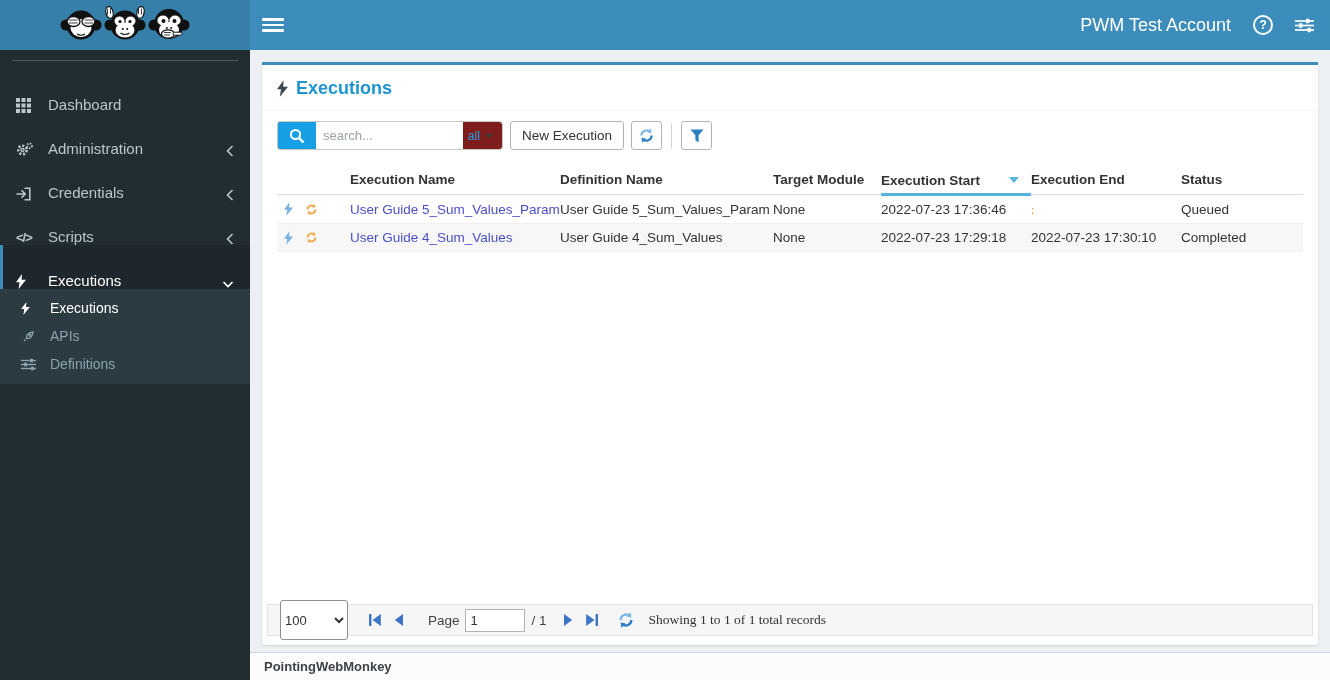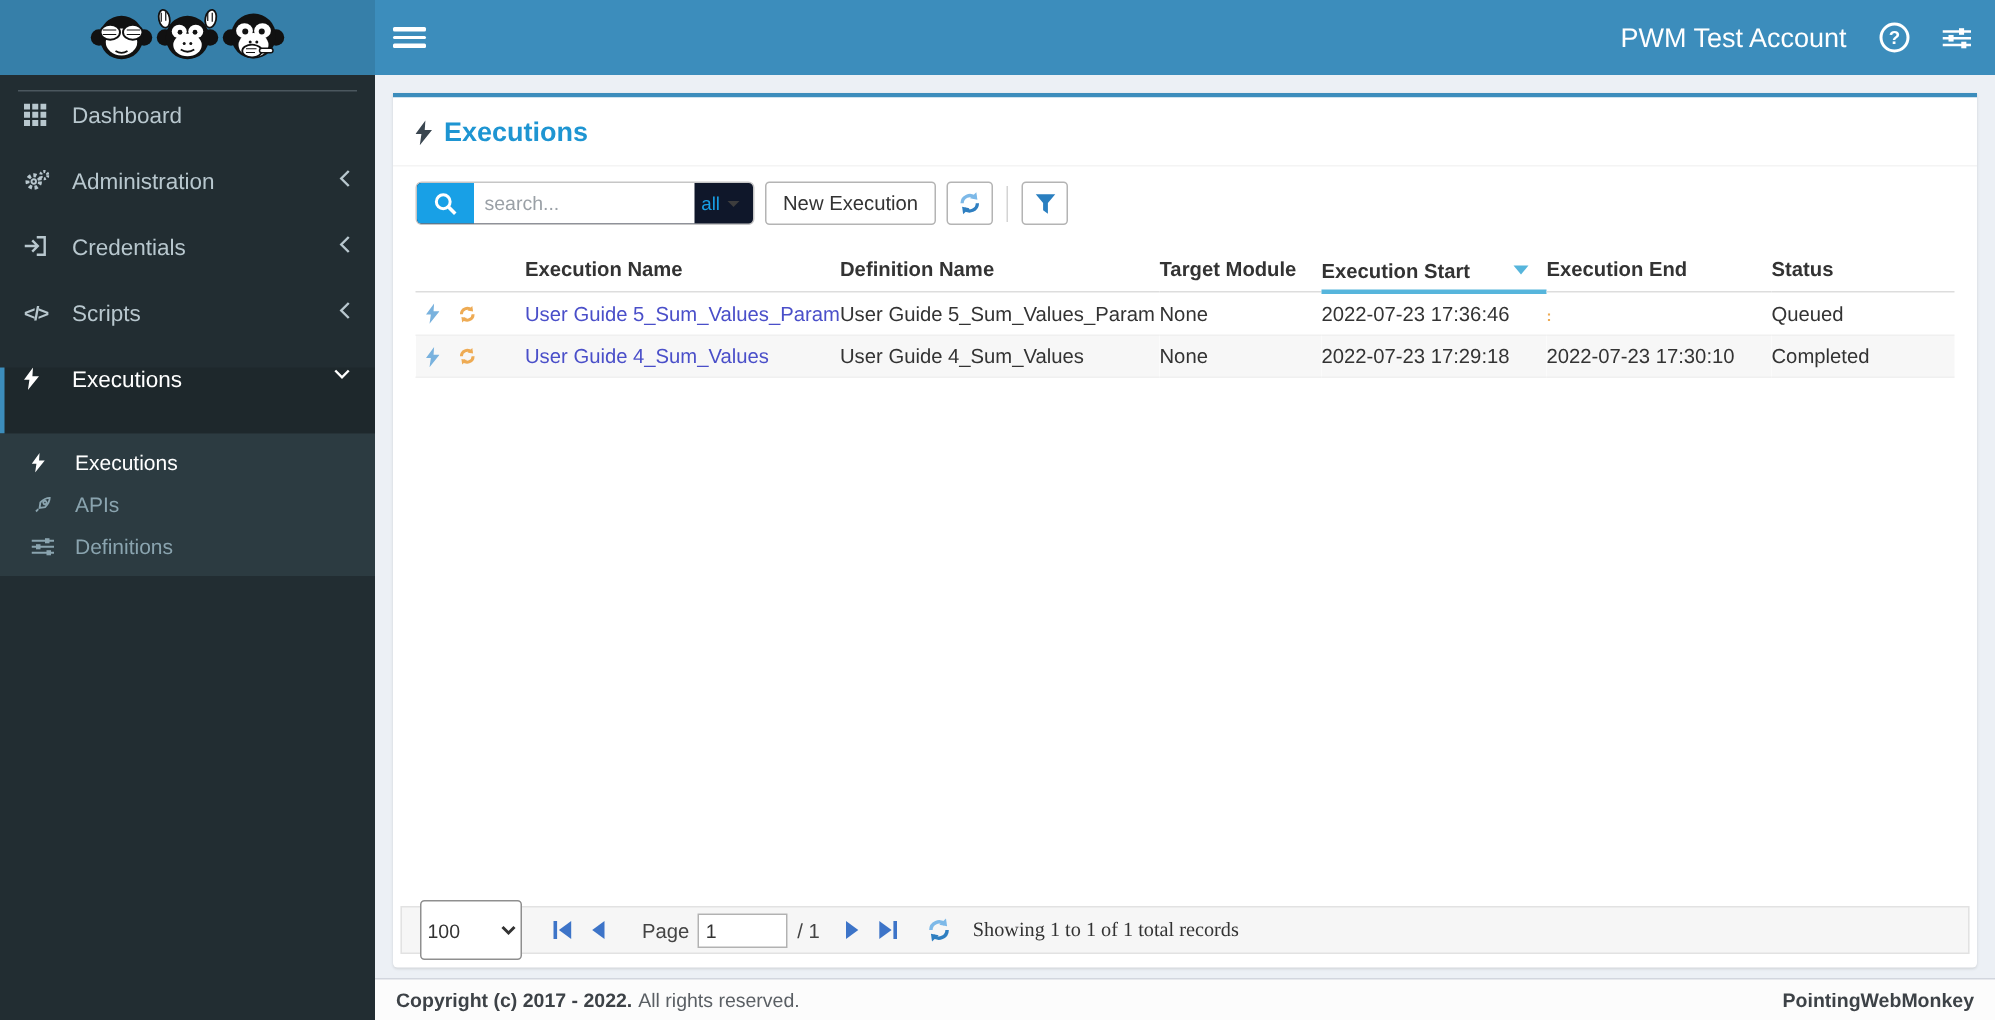--- a/index.html
+++ b/index.html
@@ -13,39 +13,39 @@
   .hamburger { width:22px; display:flex; flex-direction:column; gap:3px; cursor:pointer; padding:4px 0; }
   .hamburger span { display:block; height:2.5px; background:#fff; border-radius:1px; }
   .navbar-right { display:flex; align-items:center; gap:22px; }
   .account { color:#fff; font-size:18px; cursor:pointer; }
   .help-circle { width:20px; height:20px; border:2px solid #fff; border-radius:50%; color:#fff; font-size:12.5px; font-weight:bold; display:flex; align-items:center; justify-content:center; cursor:pointer; }
   .nav-sliders { cursor:pointer; display:flex; }
 
   
   .sidebar { position:absolute; top:50px; left:0; bottom:0; width:250px; background:var(--sidebar-bg,#222d32); z-index:4; }
   .sidebar-divider { margin:10px 12px 8px 12px; border-top:1px solid #4b575e; }
-  .nav-item { height:44px; display:flex; align-items:flex-start; padding:0 16px 0 13px; color:#b8c7ce; font-size:15px; cursor:pointer; border-left:3px solid transparent; }
+  .nav-item { height:44px; display:flex; align-items:flex-end; padding:0 16px 0 13px; color:#b8c7ce; font-size:15px; cursor:pointer; border-left:3px solid transparent; }
   .nav-item .nav-icon { width:26px; margin-right:6px; display:flex; justify-content:flex-start; align-items:center; }
   .nav-item .chev { margin-left:auto; display:flex; }
   .nav-item.active { background:var(--active-item-bg,#1e282c); border-left-color:var(--accent-blue,#3c8dbc); color:#fff; }
   .submenu { background:var(--submenu-bg,#2c3b41); padding:5px 0 6px 0; }
   .sub-item { height:28px; display:flex; align-items:center; padding-left:21px; color:#8aa4af; font-size:14px; cursor:pointer; }
   .sub-item .nav-icon { width:24px; margin-right:5px; display:flex; align-items:center; }
   .sub-item.active { color:#fff; }
   .code-glyph { font-size:13px; font-weight:bold; letter-spacing:-1px; }
 
   
   .content { position:absolute; top:50px; left:250px; right:0; bottom:28px; background:var(--content-bg,#ecf0f5); }
   .box { position:absolute; top:12px; left:12px; right:12px; bottom:7px; background:#fff; border-top:3px solid var(--accent-blue,#3c8dbc); border-radius:0 0 3px 3px; box-shadow:0 1px 2px rgba(0,0,0,0.12); }
   .box-header { display:flex; align-items:center; gap:8px; padding:13px 15px 11px 15px; border-bottom:1px solid #f4f4f4; }
   .box-title { font-size:18px; font-weight:bold; color:var(--title-blue,#1e95d2); }
   .title-bolt { color:#3a4650; display:flex; }
 
   .toolbar { display:flex; align-items:center; gap:7px; padding:10px 15px 9px 15px; }
-  .search-group { display:flex; align-items:stretch; height:29px; width:226px; border:1px solid #c6c6c6; border-radius:4px; overflow:hidden; background:#0f172a; }
+  .search-group { display:flex; align-items:stretch; height:29px; width:226px; border:1px solid #c6c6c6; border-radius:4px; overflow:hidden; background:#7f1d1d; }
   .search-btn { width:38px; background:var(--search-blue,#18a0e6); border:none; display:flex; align-items:center; justify-content:center; cursor:pointer; }
   .search-input { flex:1; min-width:0; border:none; outline:none; padding:0 7px; font-size:13px; color:#555; font-family:inherit; }
   .search-input::placeholder { color:#9aa0a6; }
   .search-scope { display:flex; align-items:center; gap:5px; padding:0 9px 0 4px; font-size:12.5px; color:var(--search-blue,#18a0e6); cursor:pointer; }
   .caret-dark { width:0; height:0; border-left:4px solid transparent; border-right:4px solid transparent; border-top:4.5px solid #3d3d3d; }
   .btn { height:29px; background:#fff; border:1px solid #b4b4b4; border-radius:3px; font-size:13.5px; color:#333; padding:0 11px; display:inline-flex; align-items:center; justify-content:center; cursor:pointer; font-family:inherit; }
   .icon-btn { width:31px; padding:0; }
   .vdiv { width:1px; height:24px; background:#d4d4d4; margin:0 2px; }
 
   
@@ -423,17 +423,14 @@
           <path d="M13.6 8.5a5.1 5.1 0 0 1-8.7 3.6" fill="none" stroke="#2f7fc1" stroke-width="2.2"></path>
           <polygon points="4.1,15.8 3.4,10.8 8.3,11.8" fill="#2f7fc1"></polygon>
         </svg>
       </span>
       <span class="pg-summary">Showing 1 to 1 of 1 total records</span>
     </div>
   </div>
 </main>
 
 <footer class="footer">
-  <span>
-    <b>Copyright (c) 2017 - 2022.</b><span class="rest">All rights reserved.</span>
-  </span>
   <b>PointingWebMonkey</b>
 </footer>
 
 </body></html>

